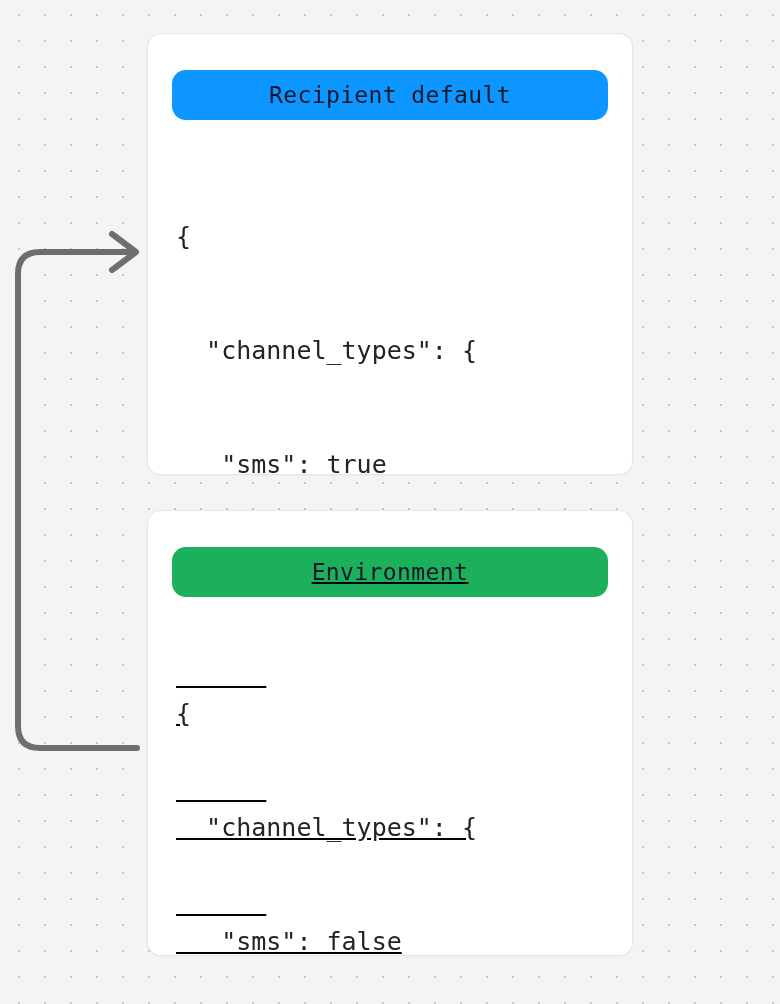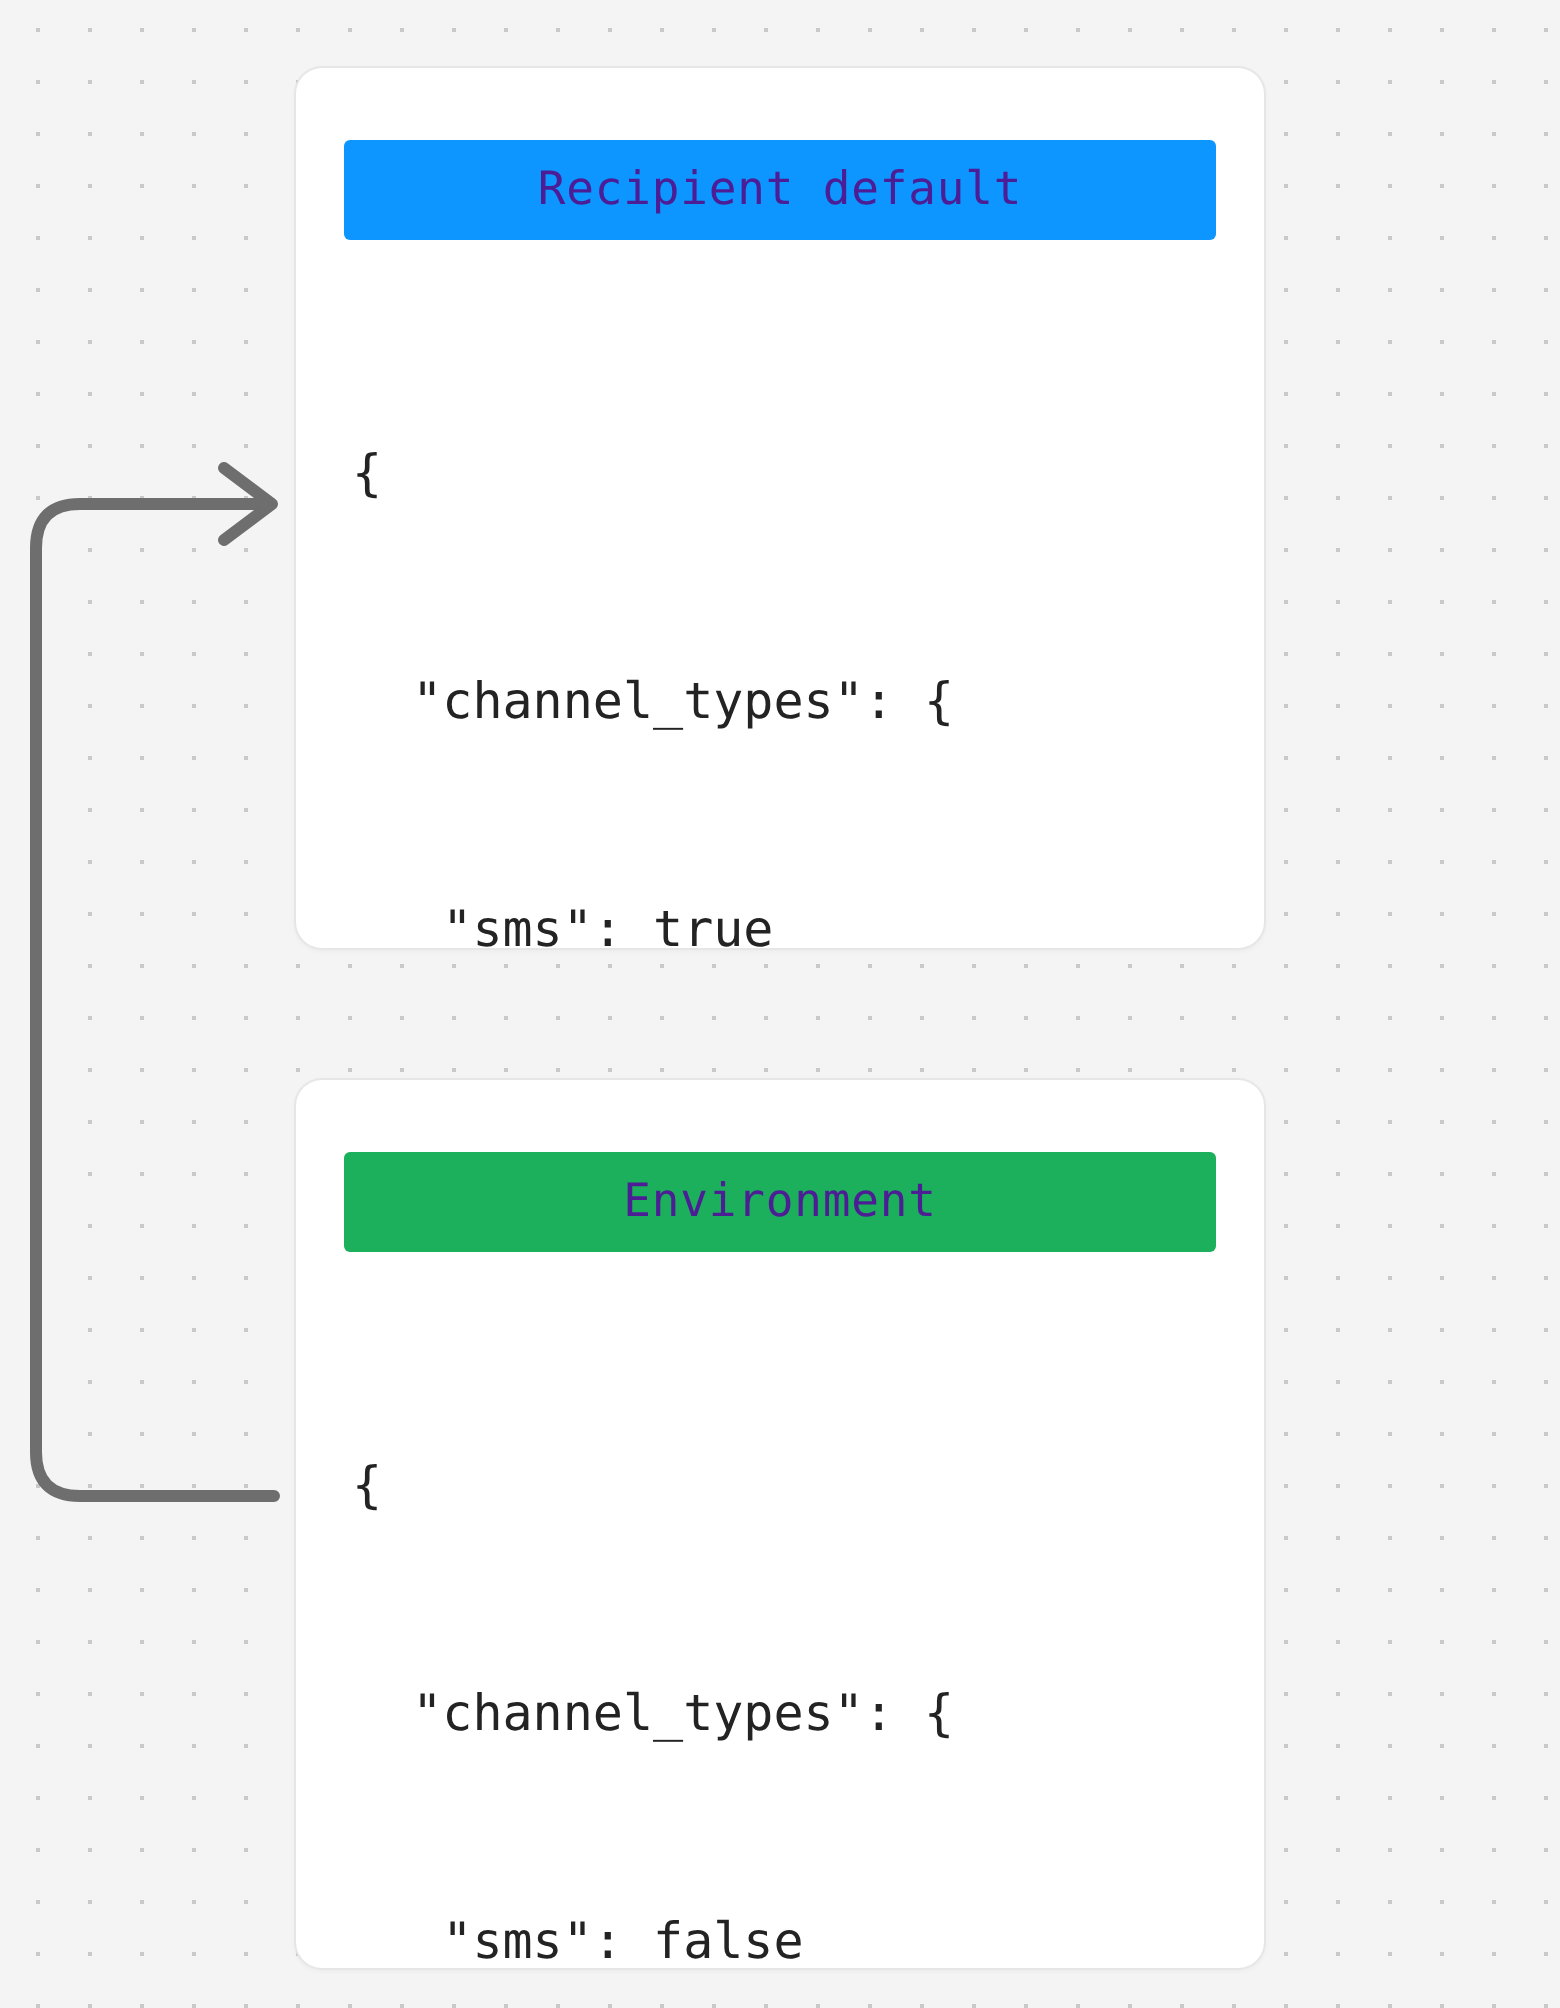--- a/index.html
+++ b/index.html
@@ -45,32 +45,33 @@
     border-radius: 13px;
     box-sizing: border-box;
     box-shadow: 0 0 0 1px #e6e6e6, 0 1px 3px rgba(0,0,0,0.06);
     padding: 0;
   }
   #card-recipient-default {
     top: 34px;
     height: 440px;
   }
   #card-environment {
-    top: 540px;
+    top: 511px;
     height: 444px;
+    text-decoration: underline;
   }
 
   .card-header {
     margin: 36px 24px 0 24px;
     height: 50px;
-    border-radius: 3px;
+    border-radius: 14px;
     display: flex;
     align-items: center;
     justify-content: center;
-    color: #4c1d95;
+    color: #0f172a;
     font-size: 23px;
     letter-spacing: 0.4px;
     font-family: "DejaVu Sans Mono", "Liberation Mono", monospace;
   }
   .header-blue  { background: #0d96ff; }
   .header-green { background: #1caf5c; }
 
   .card-body {
     margin: 22px 0 0 0;
     padding: 0 24px 0 28px;

